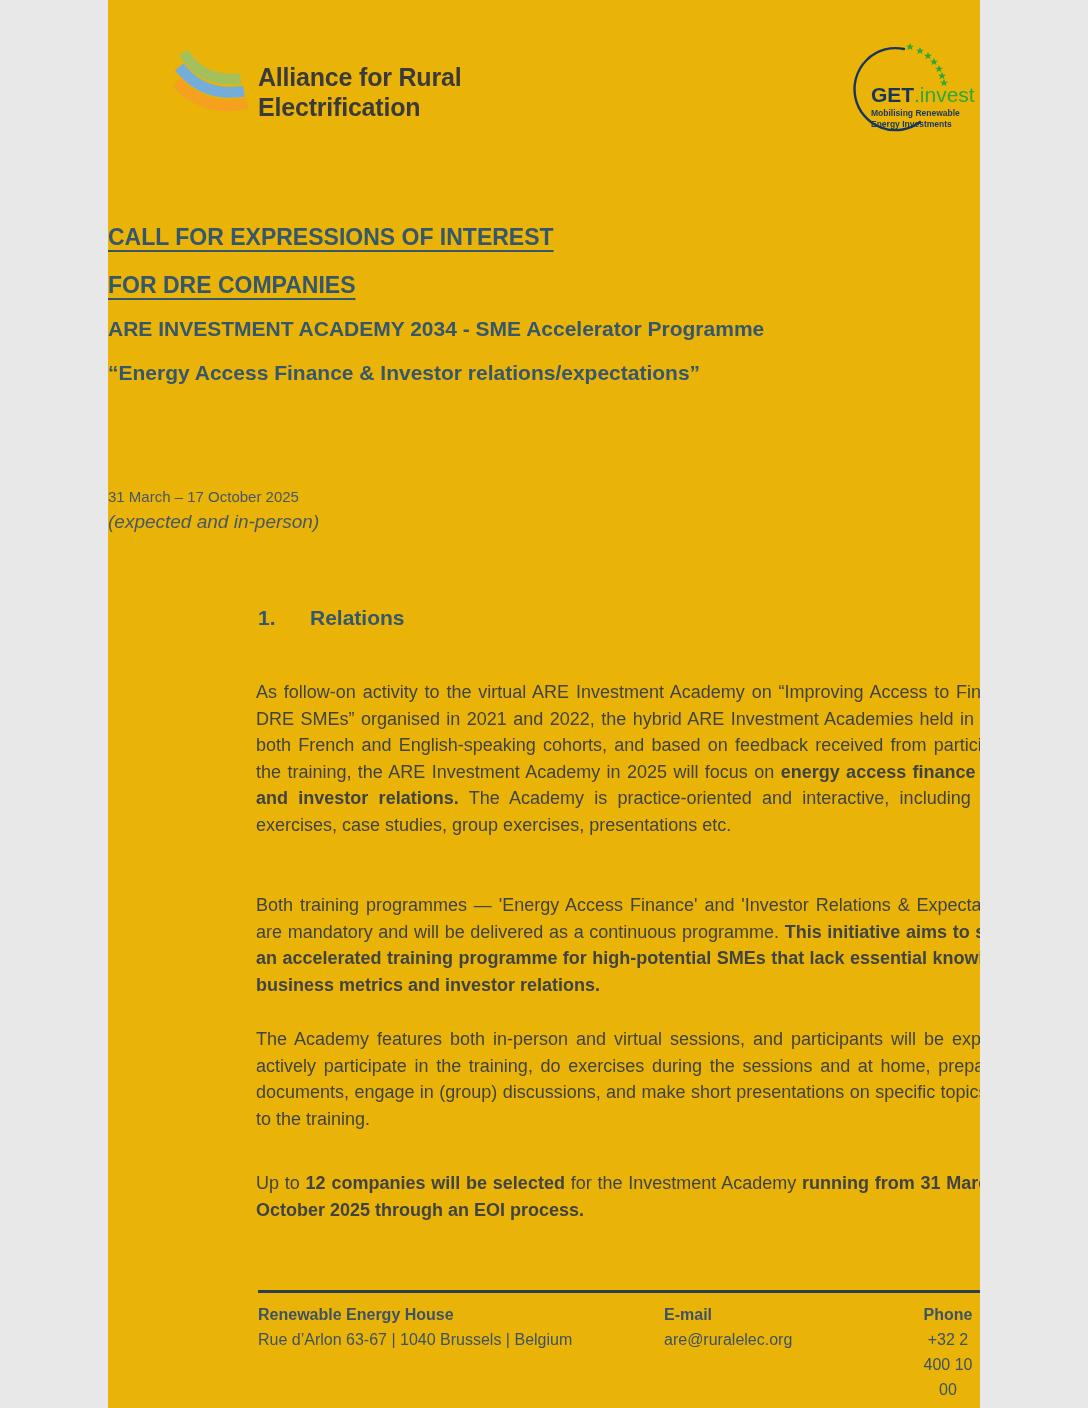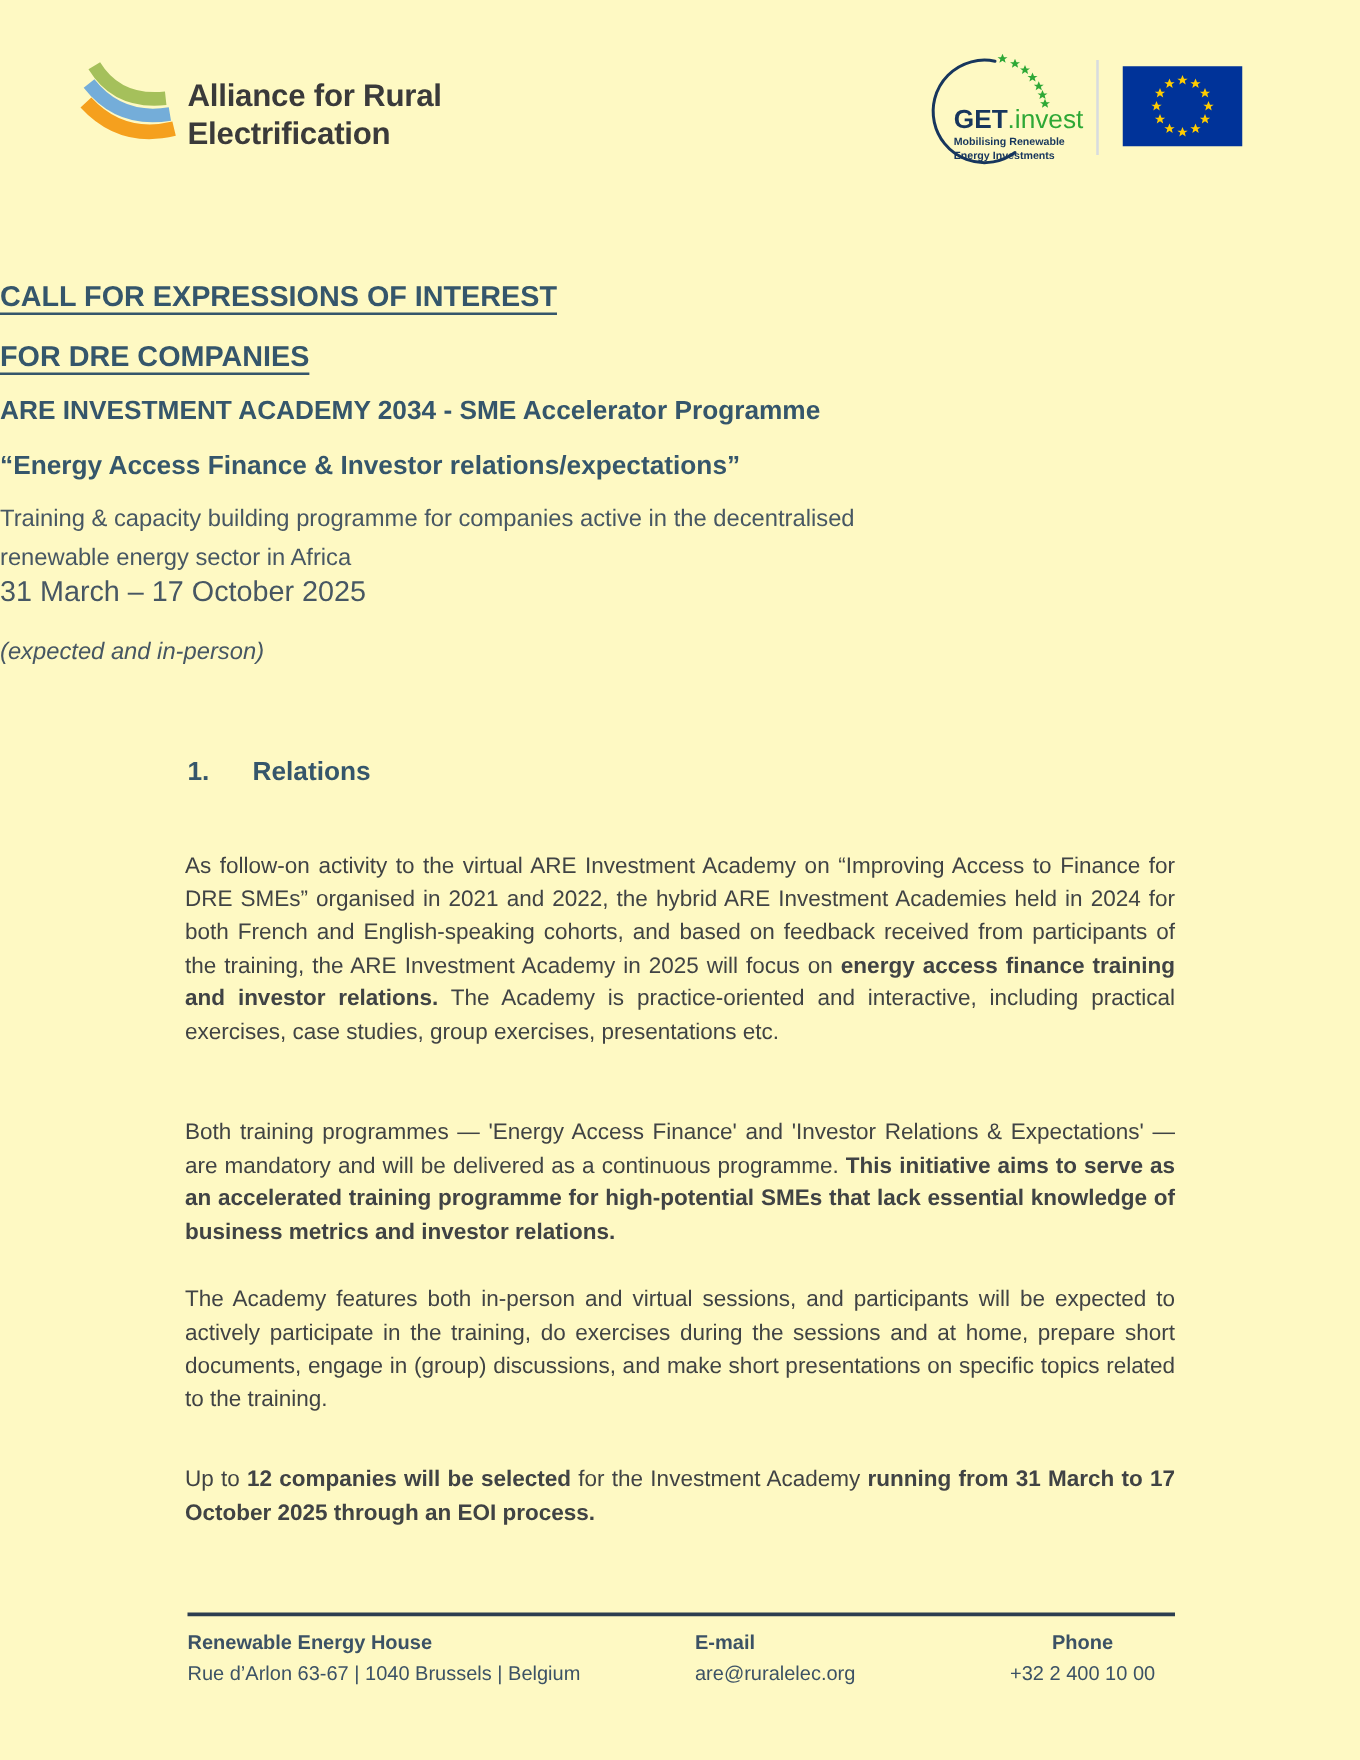--- a/index.html
+++ b/index.html
@@ -1,20 +1,20 @@
 <!DOCTYPE html>
 <html style="--heading: #35566b; --subtitle: #475763; --body: #404344; --footer-color: #3c5265; --rule: #2c3e50; --divider: #d8dcdf; --are-text: #3a3a3a; --are-green: #a5c05b; --are-blue: #74add9; --are-orange: #f5a01e; --get-navy: #17365d; --get-green: #2ea836; --eu-blue: #003399; --eu-star: #ffcc00;"><head>
 <meta charset="utf-8">
 <style>
   html,body { margin:0; padding:0; background:#e8e8e8; }
   .page {
     position: relative;
-    width: 1088px; height: 1408px;
+    width: 872px; height: 1408px;
     margin: 0 auto;
-    background: #fef9c3;
+    background: #eab308;
     font-family: "Liberation Sans", sans-serif;
     overflow: hidden;
   }
   
   .are-logo { position:absolute; left:62px; top:48px; width:84px; height:78px; }
   .are-name {
     position:absolute; left:150px; top:62px;
     font-size:25px; font-weight:700; line-height:30px;
     color: var(--are-text, #3a3a3a); letter-spacing:-0.2px;
   }
@@ -28,21 +28,21 @@
   .eu-flag { position:absolute; left:898px; top:52px; width:96px; height:66px; }
   .eu-star { fill: var(--eu-star, #ffcc00); }
   
   .t-line { position:absolute; left:0; width:100%; color: var(--heading, #35566b); }
   .t1 { top:224px; font-size:23px; font-weight:700; text-decoration:underline; text-underline-offset:5px; text-decoration-thickness:2px; }
   .t2 { top:272px; font-size:23px; font-weight:700; text-decoration:underline; text-underline-offset:5px; text-decoration-thickness:2px; }
   .t3 { top:317px; font-size:21px; font-weight:700; }
   .t4 { top:361px; font-size:21px; font-weight:700; }
   .t5 { top:400px; font-size:19px; line-height:31px; color: var(--subtitle, #475763); }
   .t5 .inner { display:inline-block; max-width:700px; }
-  .t6 { top:460px; font-size:23px; color: var(--subtitle, #475763); }
+  .t6 { top:488px; font-size:15px; color: var(--subtitle, #475763); }
   .t7 { top:511px; font-size:19px; font-style:italic; color: var(--subtitle, #475763); }
   
   .section-heading { position:absolute; top:606px; left:150px; width:790px; color: var(--heading, #35566b); font-size:21px; font-weight:700; }
   .section-heading .num { position:absolute; left:0; }
   .section-heading .label { position:absolute; left:52px; }
   
   .para {
     position:absolute; left:148px; width:792px;
     font-size:18px; line-height:26.5px; text-align:justify;
     color: var(--body, #404344);
@@ -106,21 +106,20 @@
     <use href="#eu-star" x="37.5" y="53"></use>
     <use href="#eu-star" x="34" y="40"></use>
     <use href="#eu-star" x="37.5" y="27"></use>
     <use href="#eu-star" x="47" y="17.5"></use>
   </svg>
 
   <div class="t-line t1">CALL FOR EXPRESSIONS OF INTEREST</div>
   <div class="t-line t2">FOR DRE COMPANIES</div>
   <div class="t-line t3">ARE INVESTMENT ACADEMY 2034 - SME Accelerator Programme</div>
   <div class="t-line t4">“Energy Access Finance &amp; Investor relations/expectations”</div>
-  <div class="t-line t5"><span class="inner">Training &amp; capacity building programme for companies active in the decentralised renewable energy sector in Africa</span></div>
   <div class="t-line t6">31 March – 17 October 2025</div>
   <div class="t-line t7">(expected and in-person)</div>
 
   <div class="section-heading">
     <span class="num">1.</span>
     <span class="label">Relations</span>
   </div>
 
   <p class="para p1"><span>As follow-on activity to the virtual ARE Investment Academy on “Improving Access to Finance for DRE SMEs” organised in 2021 and 2022, the hybrid ARE Investment Academies held in 2024 for both French and English-speaking cohorts, and based on feedback received from participants of the training, the ARE Investment Academy in 2025 will focus on </span><b>energy access finance training and investor relations.</b><span> The Academy is practice-oriented and interactive, including practical exercises, case studies, group exercises, presentations etc.</span></p>
 

